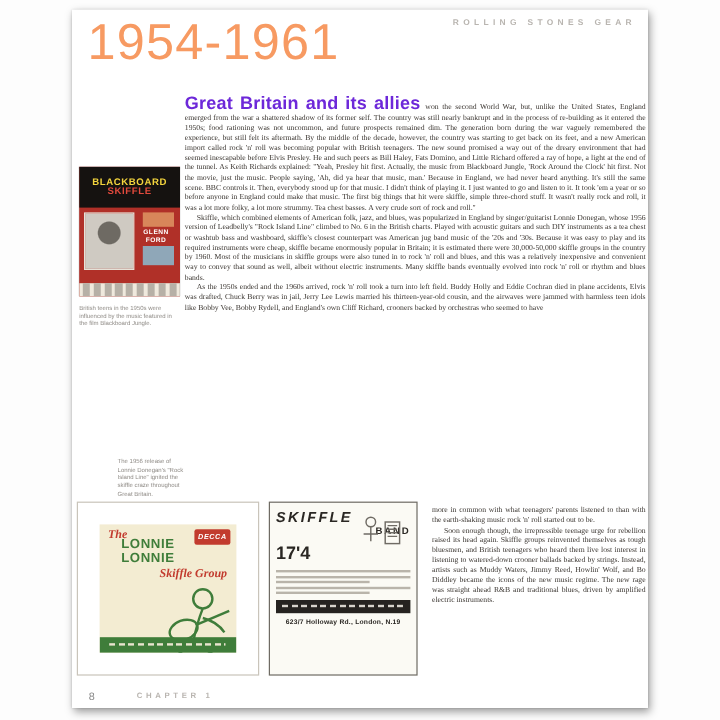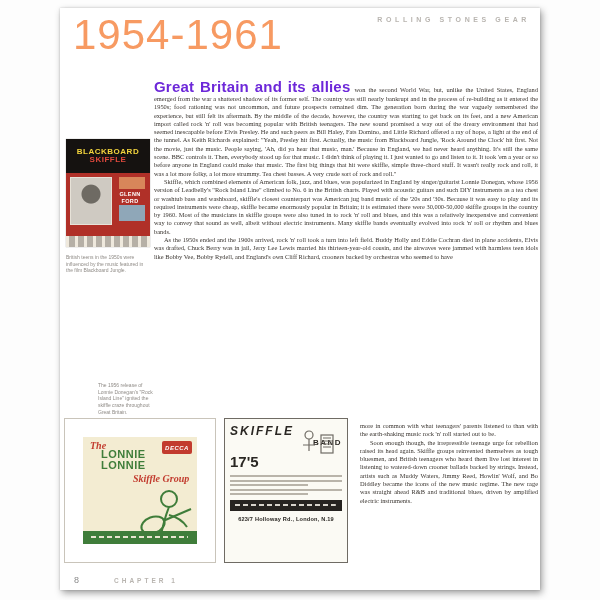--- a/index.html
+++ b/index.html
@@ -213,21 +213,21 @@
     <div class="ad-title">SKIFFLE</div>
     <div class="ad-subtitle">BAND</div>
     <svg class="ad-sketch" width="44" height="34" viewBox="0 0 44 34">
       <g fill="none" stroke="#6f6b64" stroke-width="1.2">
         <circle cx="12" cy="8" r="4"></circle>
         <path d="M12 12 L12 24 M6 18 L18 18"></path>
         <rect x="24" y="8" width="12" height="18"></rect>
         <path d="M26 11 L34 11 M26 14 L34 14 M26 17 L34 17 M26 20 L34 20"></path>
       </g>
     </svg>
-    <div class="ad-price">17'5</div>
+    <div class="ad-price">17'4</div>
     <div class="ad-bars">
       <div class="bar"></div>
       <div class="bar"></div>
       <div class="bar short"></div>
       <div class="bar"></div>
       <div class="bar short"></div>
     </div>
     <div class="ad-dark-band"></div>
     <div class="ad-address">623/7 Holloway Rd., London, N.19</div>
   </div>

